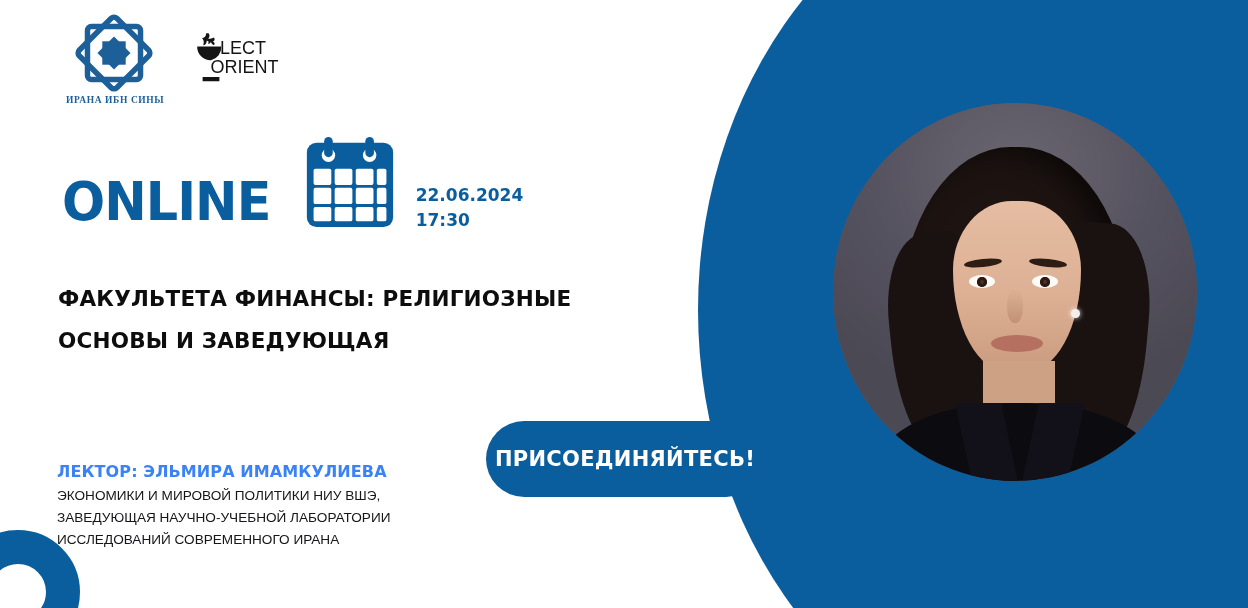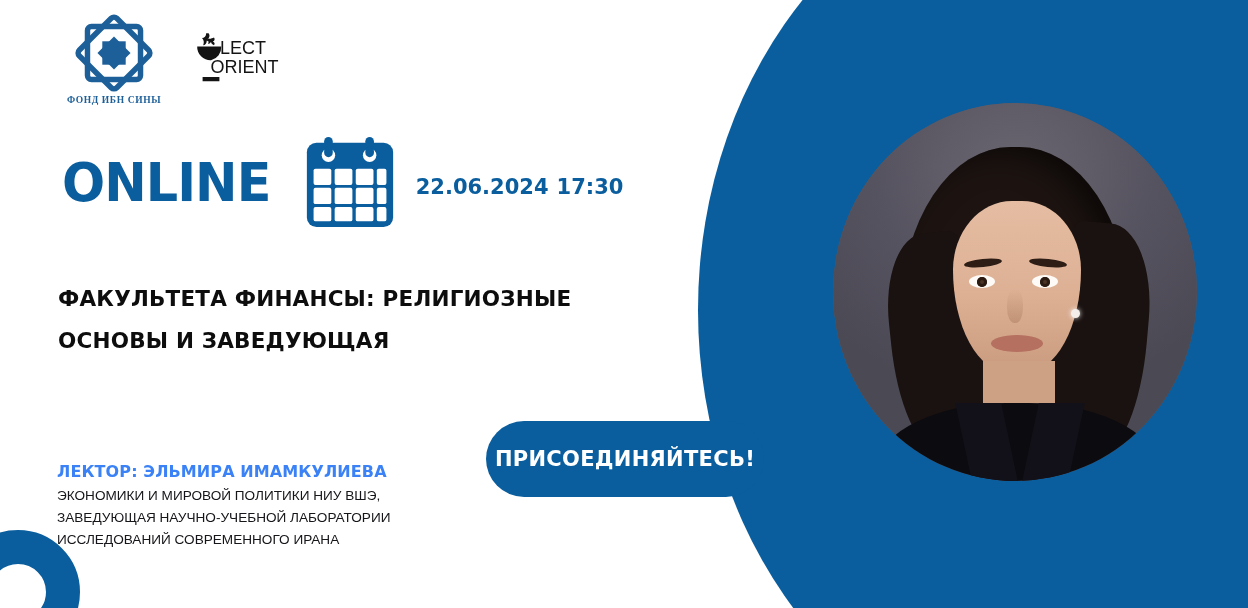--- a/index.html
+++ b/index.html
@@ -217,42 +217,42 @@
     white-space: nowrap;
   }
   .logo-lect { margin-top: 14px; }
 
   
   .online-row {
     position: absolute;
     left: 62px;
     top: 137px;
     display: flex;
-    align-items: center;
+    align-items: flex-end;
     gap: 18px;
     z-index: 3;
   }
   .online-word {
     font-family: "DejaVu Sans", sans-serif;
     font-weight: bold;
     font-size: 54px;
     letter-spacing: -1px;
     color: var(--brand, #0a5e9e);
     line-height: 1;
     transform: scaleX(.94);
     transform-origin: left center;
   }
   .cal-icon { width: 96px; height: 92px; display: block; }
   .datetime {
     display: flex;
-    flex-direction: row;
+    flex-direction: column;
     gap: 8px;
     font-family: "DejaVu Sans", sans-serif;
     font-weight: bold;
-    font-size: 21px;
+    font-size: 17px;
     color: var(--brand, #0a5e9e);
     line-height: 1;
     padding-top: 8px;
   }
 
   
   .title {
     position: absolute;
     left: 58px;
     top: 278px;
@@ -348,21 +348,21 @@
               <rect x="-34" y="-34" width="68" height="68" rx="5"></rect>
               <rect x="-34" y="-34" width="68" height="68" rx="5" transform="rotate(45)"></rect>
             </g>
             <g fill="#1d5f99">
               <rect x="-15" y="-15" width="30" height="30"></rect>
               <rect x="-15" y="-15" width="30" height="30" transform="rotate(45)"></rect>
             </g>
           </g>
         </svg>
       </div>
-      <div class="caption">ФОНД ИБН СИНЫ</div>
+      <div class="caption">ИРАНА ИБН СИНЫ</div>
     </div>
 
     <div class="logo-lect">
       <svg width="96" height="56" viewBox="0 0 160 92" aria-hidden="true">
         <g fill="#141414">
           <path d="M41 8 c3 4 1 8 -2 10 c4 -1 7 1 8 4 c-4 1 -7 0 -9 -2 c0 5 -3 8 -6 8
                    c2 -5 1 -9 -2 -12 c4 0 7 -3 7 -8 z"></path>
           <path d="M50 15 c2 3 1 6 -2 7 c3 1 4 4 2 6 c-3 -1 -5 -3 -5 -6 c-1 3 -3 4 -5 3
                    c2 -3 2 -6 0 -8 c4 1 7 -1 10 -2 z"></path>
           <path d="M22 30 h40 a22 22 0 0 1 -17 23 v28 h14 v7 H31 v-7 h14 V53 A22 22 0 0 1 22 30 z"></path>

